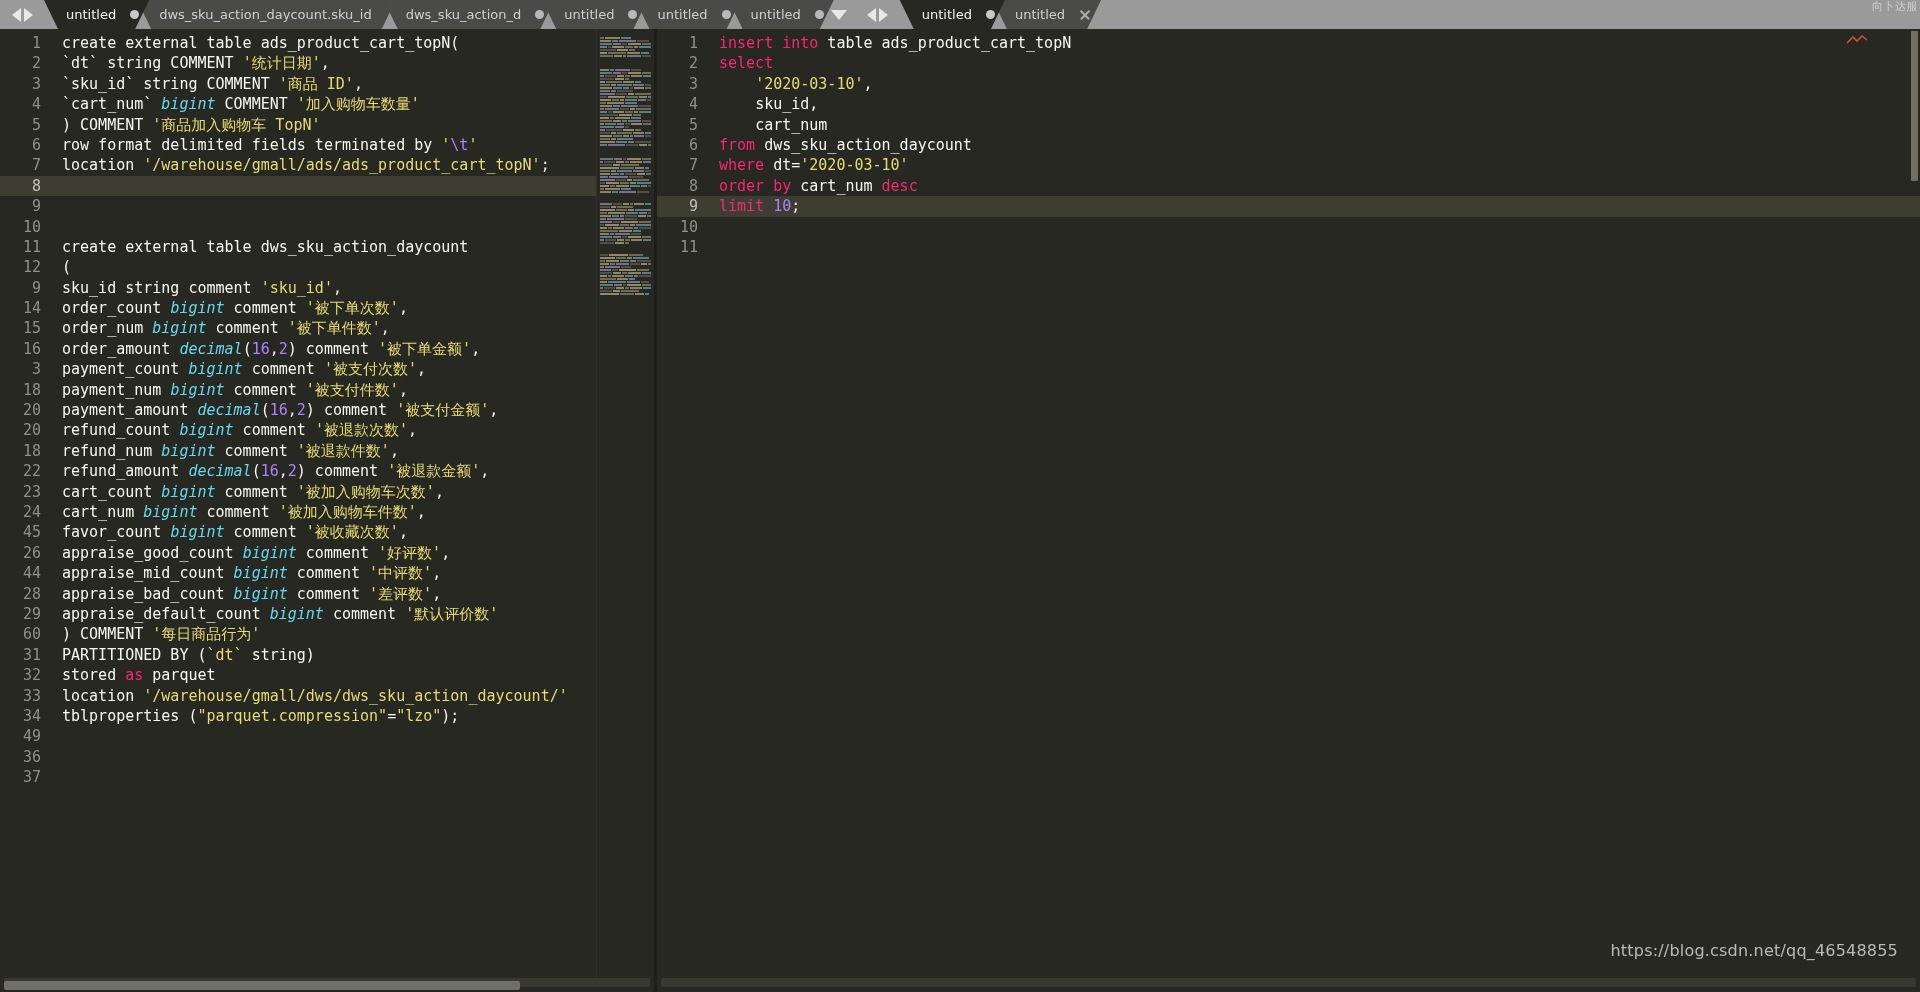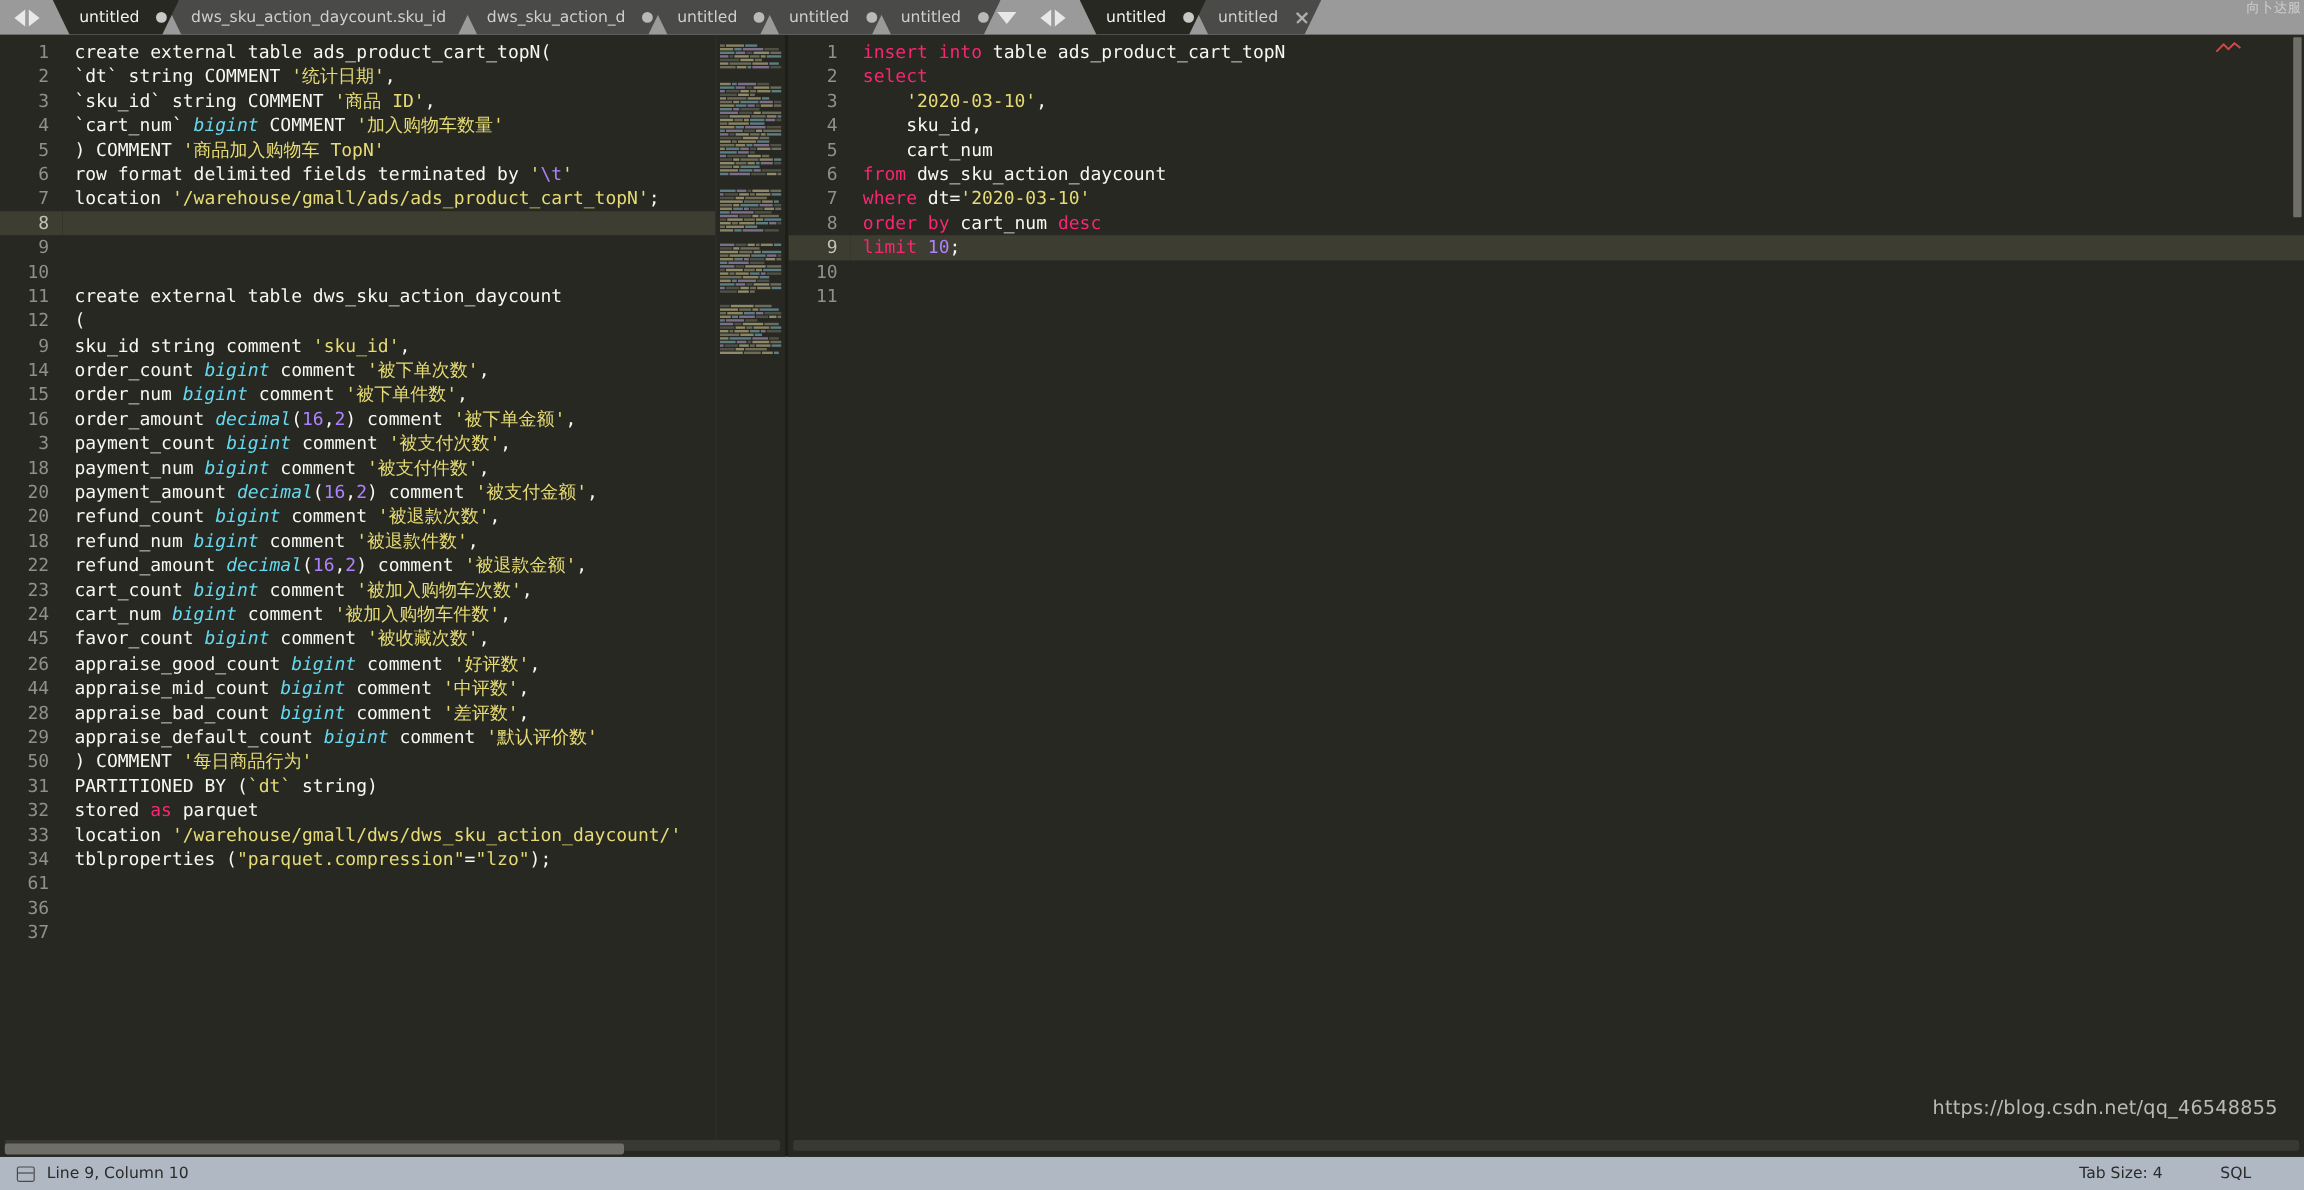--- a/index.html
+++ b/index.html
@@ -234,26 +234,26 @@
           <div class="gl">20</div>
           <div class="gl">18</div>
           <div class="gl">22</div>
           <div class="gl">23</div>
           <div class="gl">24</div>
           <div class="gl">45</div>
           <div class="gl">26</div>
           <div class="gl">44</div>
           <div class="gl">28</div>
           <div class="gl">29</div>
-          <div class="gl">50</div>
+          <div class="gl">60</div>
           <div class="gl">31</div>
           <div class="gl">32</div>
           <div class="gl">33</div>
           <div class="gl">34</div>
-          <div class="gl">61</div>
+          <div class="gl">49</div>
           <div class="gl">36</div>
           <div class="gl">37</div>
         </div>
       <div class="code" id="code-left"><div class="ln"><span class="pl">create external table ads_product_cart_topN(</span></div><div class="ln"><span class="pl">`dt` string COMMENT </span><span class="st">'统计日期'</span><span class="pl">,</span></div><div class="ln"><span class="pl">`sku_id` string COMMENT </span><span class="st">'商品 ID'</span><span class="pl">,</span></div><div class="ln"><span class="pl">`cart_num` </span><span class="ty">bigint</span><span class="pl"> COMMENT </span><span class="st">'加入购物车数量'</span></div><div class="ln"><span class="pl">) COMMENT </span><span class="st">'商品加入购物车 TopN'</span></div><div class="ln"><span class="pl">row format delimited fields terminated by </span><span class="st">'</span><span class="nu">\t</span><span class="st">'</span></div><div class="ln"><span class="pl">location </span><span class="st">'/warehouse/gmall/ads/ads_product_cart_topN'</span><span class="pl">;</span></div><div class="ln cur">&nbsp;</div><div class="ln">&nbsp;</div><div class="ln">&nbsp;</div><div class="ln"><span class="pl">create external table dws_sku_action_daycount</span></div><div class="ln"><span class="pl">(</span></div><div class="ln"><span class="pl">sku_id string comment </span><span class="st">'sku_id'</span><span class="pl">,</span></div><div class="ln"><span class="pl">order_count </span><span class="ty">bigint</span><span class="pl"> comment </span><span class="st">'被下单次数'</span><span class="pl">,</span></div><div class="ln"><span class="pl">order_num </span><span class="ty">bigint</span><span class="pl"> comment </span><span class="st">'被下单件数'</span><span class="pl">,</span></div><div class="ln"><span class="pl">order_amount </span><span class="ty">decimal</span><span class="pl">(</span><span class="nu">16</span><span class="pl">,</span><span class="nu">2</span><span class="pl">) comment </span><span class="st">'被下单金额'</span><span class="pl">,</span></div><div class="ln"><span class="pl">payment_count </span><span class="ty">bigint</span><span class="pl"> comment </span><span class="st">'被支付次数'</span><span class="pl">,</span></div><div class="ln"><span class="pl">payment_num </span><span class="ty">bigint</span><span class="pl"> comment </span><span class="st">'被支付件数'</span><span class="pl">,</span></div><div class="ln"><span class="pl">payment_amount </span><span class="ty">decimal</span><span class="pl">(</span><span class="nu">16</span><span class="pl">,</span><span class="nu">2</span><span class="pl">) comment </span><span class="st">'被支付金额'</span><span class="pl">,</span></div><div class="ln"><span class="pl">refund_count </span><span class="ty">bigint</span><span class="pl"> comment </span><span class="st">'被退款次数'</span><span class="pl">,</span></div><div class="ln"><span class="pl">refund_num </span><span class="ty">bigint</span><span class="pl"> comment </span><span class="st">'被退款件数'</span><span class="pl">,</span></div><div class="ln"><span class="pl">refund_amount </span><span class="ty">decimal</span><span class="pl">(</span><span class="nu">16</span><span class="pl">,</span><span class="nu">2</span><span class="pl">) comment </span><span class="st">'被退款金额'</span><span class="pl">,</span></div><div class="ln"><span class="pl">cart_count </span><span class="ty">bigint</span><span class="pl"> comment </span><span class="st">'被加入购物车次数'</span><span class="pl">,</span></div><div class="ln"><span class="pl">cart_num </span><span class="ty">bigint</span><span class="pl"> comment </span><span class="st">'被加入购物车件数'</span><span class="pl">,</span></div><div class="ln"><span class="pl">favor_count </span><span class="ty">bigint</span><span class="pl"> comment </span><span class="st">'被收藏次数'</span><span class="pl">,</span></div><div class="ln"><span class="pl">appraise_good_count </span><span class="ty">bigint</span><span class="pl"> comment </span><span class="st">'好评数'</span><span class="pl">,</span></div><div class="ln"><span class="pl">appraise_mid_count </span><span class="ty">bigint</span><span class="pl"> comment </span><span class="st">'中评数'</span><span class="pl">,</span></div><div class="ln"><span class="pl">appraise_bad_count </span><span class="ty">bigint</span><span class="pl"> comment </span><span class="st">'差评数'</span><span class="pl">,</span></div><div class="ln"><span class="pl">appraise_default_count </span><span class="ty">bigint</span><span class="pl"> comment </span><span class="st">'默认评价数'</span></div><div class="ln"><span class="pl">) COMMENT </span><span class="st">'每日商品行为'</span></div><div class="ln"><span class="pl">PARTITIONED BY (</span><span class="st">`dt`</span><span class="pl"> string)</span></div><div class="ln"><span class="pl">stored </span><span class="k">as</span><span class="pl"> parquet</span></div><div class="ln"><span class="pl">location </span><span class="st">'/warehouse/gmall/dws/dws_sku_action_daycount/'</span></div><div class="ln"><span class="pl">tblproperties (</span><span class="st">"parquet.compression"</span><span class="pl">=</span><span class="st">"lzo"</span><span class="pl">);</span></div><div class="ln">&nbsp;</div><div class="ln">&nbsp;</div><div class="ln">&nbsp;</div></div>
       <div class="lscroll"></div>
       <div class="minimap" id="mm-left">
           <div class="mm-block" style="margin-top:8px">
             <div class="mm-row">
               <span class="mm-seg" style="width:4px;background:#6d6b5a"></span>
               <span class="mm-seg" style="width:15px;background:#8a8463"></span>
@@ -768,25 +768,14 @@
     <div class="bs-left">
       <div class="hscroll-track"></div>
       <div class="hscroll-thumb" style="left:4px;width:516px;top:3px;"></div>
     </div>
     <div class="bs-mid"></div>
     <div class="bs-right">
       <div class="hscroll-track"></div>
     </div>
   </div>
 
-  <div class="statusbar">
-    <div class="sb-left">
-      <span class="sb-icon"></span>
-      <span>Line 9, Column 10</span>
-    </div>
-    <div class="sb-spacer"></div>
-    <div class="sb-right">
-      <span>Tab Size: 4</span>
-      <span>SQL</span>
-    </div>
-  </div>
 
 </div>
 
 </body></html>

